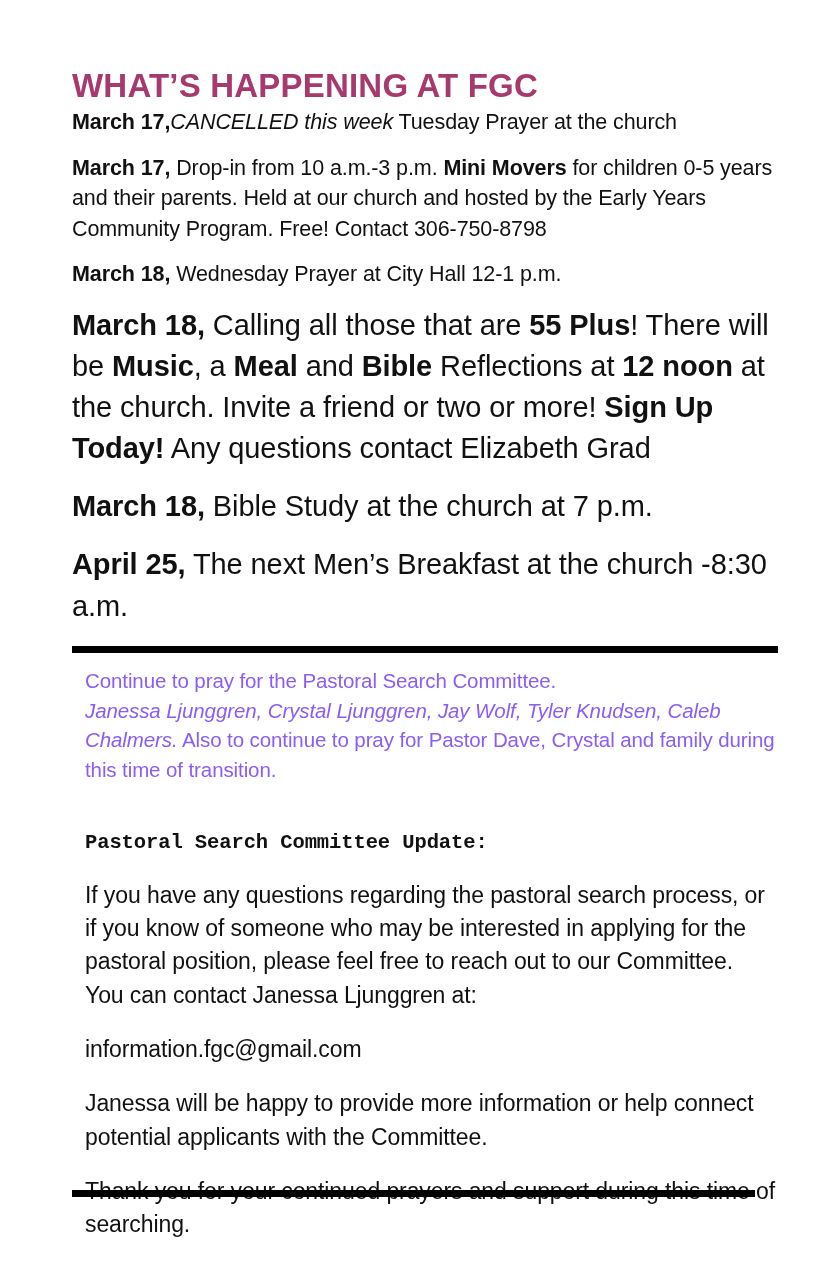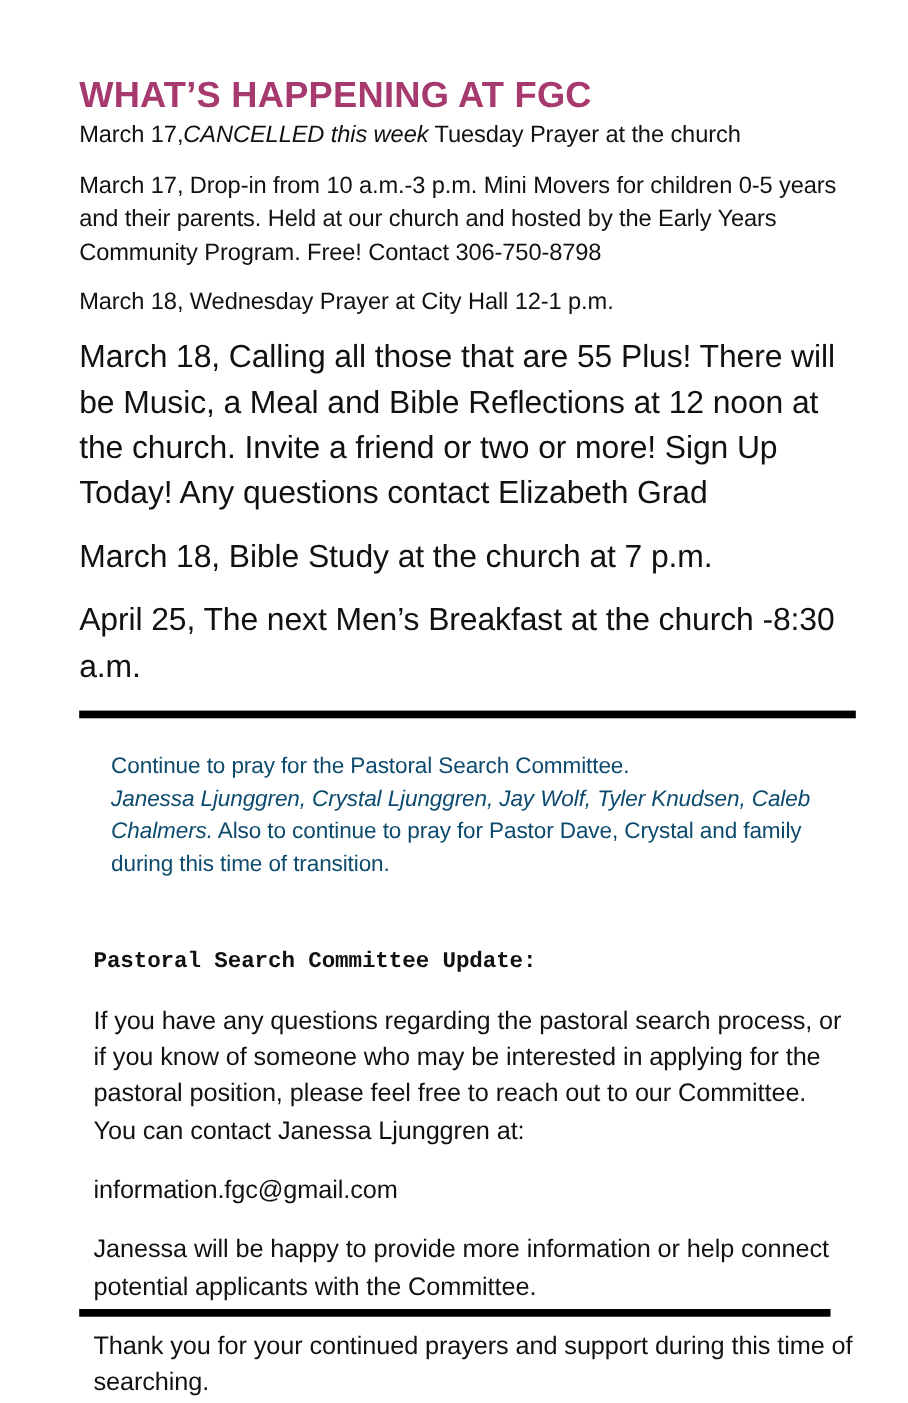--- a/index.html
+++ b/index.html
@@ -53,21 +53,21 @@
   }
 
   .event.large {
     font-size: 29px;
     line-height: 1.42;
     margin-bottom: 17px;
   }
 
   .event:last-child { margin-bottom: 0; }
 
-  .b { font-weight: normal; }
+  .b { font-weight: bold; }
   .i { font-style: italic; }
 
   
   .rule {
     position: absolute;
     background: #000000;
   }
   .rule-top {
     left: 72px;
     top: 646px;
@@ -95,23 +95,23 @@
     color: #111111;
     letter-spacing: -0.1px;
     margin: 0 0 21px 0;
   }
 
   .para.tight { margin-bottom: 0; }
 
   .prayer-block {
     font-size: 20.5px;
     line-height: 1.45;
-    color: #0c4a6e;
+    color: #8b5cf6;
     letter-spacing: -0.1px;
-    margin: 16px;
+    margin: 0;
   }
 
   .section-heading {
     font-size: 20.5px;
     font-weight: bold;
     line-height: 1.45;
     color: #111111;
     letter-spacing: -0.1px;
     margin: 0 0 21px 0;
     font-family: Liberation Mono, monospace;

